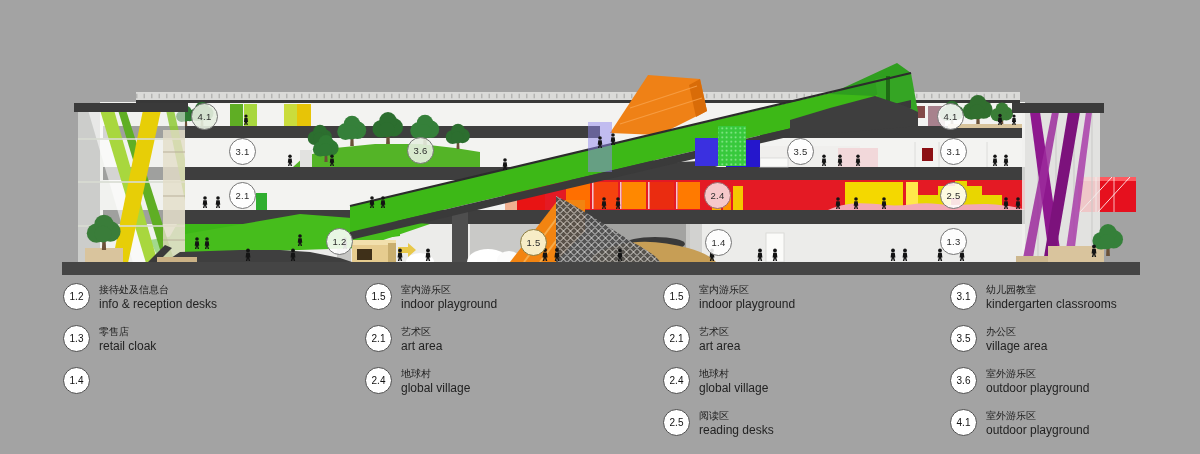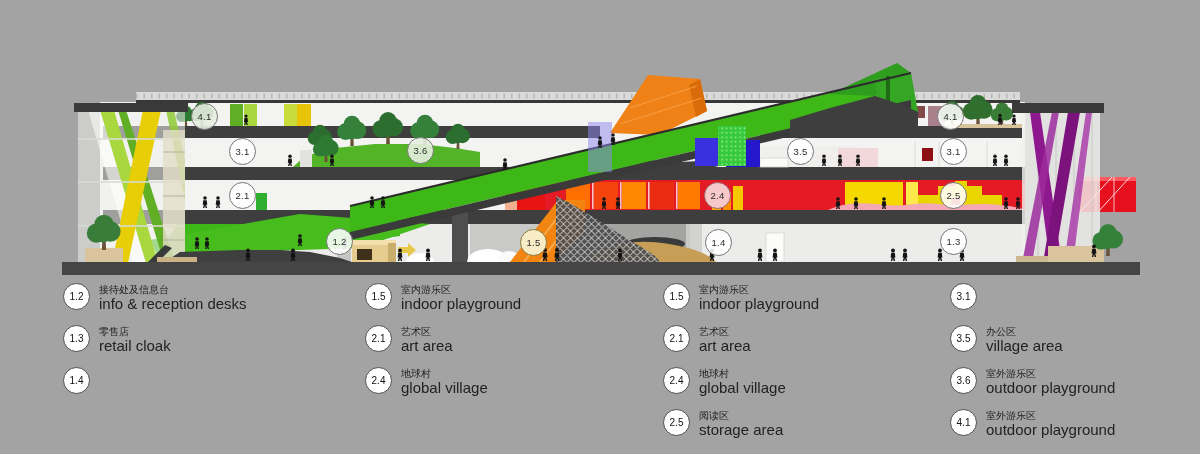--- a/index.html
+++ b/index.html
@@ -22,21 +22,21 @@
   
   .lg-item{position:absolute;display:flex;gap:9px;align-items:flex-start;}
   .lg-circle{
     width:27px;height:27px;box-sizing:border-box;flex-shrink:0;
     border:1.2px solid #4e4e4e;border-radius:50%;background:#fff;
     display:flex;align-items:center;justify-content:center;
     font-size:10px;color:#111;
   }
   .lg-text{display:flex;flex-direction:column;margin-top:-1px;}
   .lg-zh{font-size:10px;line-height:15px;color:#1d1d1d;}
-  .lg-en{font-size:15px;line-height:14px;color:#222222;}
+  .lg-en{font-size:12px;line-height:14px;color:#222222;}
 </style>
 </head>
 <body>
 
 <div class="stage">
 
   <svg class="section-svg" width="1200" height="282" viewBox="0 0 1200 282">
     <defs>
       <g id="person">
         <circle cx="0" cy="-10.5" r="1.9"></circle>
@@ -383,26 +383,30 @@
       <div class="lg-circle">2.4</div>
       <div class="lg-text">
         <div class="lg-zh">地球村</div>
         <div class="lg-en">global village</div>
       </div>
     </div>
     <div class="lg-item" style="left:663px;top:409px">
       <div class="lg-circle">2.5</div>
       <div class="lg-text">
         <div class="lg-zh">阅读区</div>
-        <div class="lg-en">storage area</div>
+        <div class="lg-en">reading desks</div>
       </div>
     </div>
 
     <div class="lg-item" style="left:950px;top:283px">
       <div class="lg-circle">3.1</div>
+      <div class="lg-text">
+        <div class="lg-zh">幼儿园教室</div>
+        <div class="lg-en">kindergarten classrooms</div>
+      </div>
     </div>
     <div class="lg-item" style="left:950px;top:325px">
       <div class="lg-circle">3.5</div>
       <div class="lg-text">
         <div class="lg-zh">办公区</div>
         <div class="lg-en">village area</div>
       </div>
     </div>
     <div class="lg-item" style="left:950px;top:367px">
       <div class="lg-circle">3.6</div>

